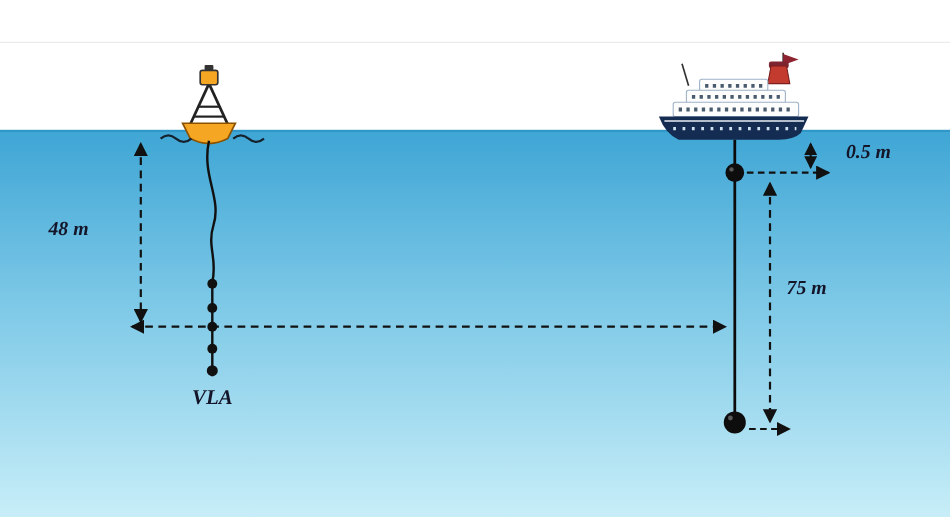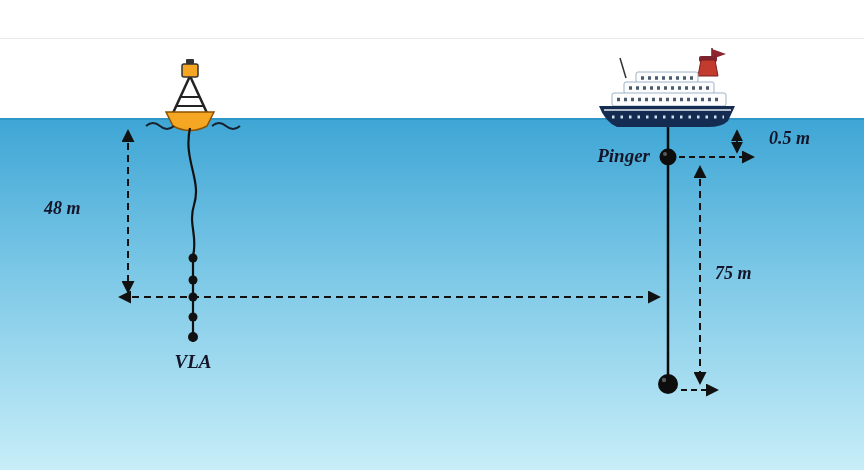--- a/index.html
+++ b/index.html
@@ -16,21 +16,21 @@
   svg.drawing { position:absolute; left:0; top:0; width:864px; height:470px; }
   .label {
     position:absolute; color:#15152a; font-weight:bold; font-style:italic;
     font-size:18px; white-space:nowrap; line-height:1.1;
   }
   .lbl-48m   { left:44px;  top:199px; }
   .lbl-hdist { left:320px; top:313px; width:220px; text-align:center; font-size:20px; }
   .lbl-vla   { left:168px; top:352px; width:50px;  text-align:center; font-size:19px; }
   .lbl-pinger{ left:570px; top:146px; width:80px;  text-align:right;  font-size:19px; }
   .lbl-05m   { left:753px; top:129px;margin-left:16px; }
-  .lbl-75m   { left:715px; top:252px;margin-top:12px; }
+  .lbl-75m   { left:715px; top:252px; }
   .lbl-source{ left:628px; top:404px; width:80px;  text-align:center; font-size:19px; }
 </style>
 </head>
 <body>
 
 <div class="scene">
   <div class="top-rule"></div>
   <div class="water"></div>
 
   <svg class="drawing" viewBox="0 0 864 470" xmlns="http://www.w3.org/2000/svg">
@@ -100,16 +100,15 @@
     </g>
 
     <g>
       <line x1="700" y1="167" x2="700" y2="383" stroke="#111" stroke-width="2" stroke-dasharray="7 5" marker-start="url(#arrow)" marker-end="url(#arrow)"></line>
       <line x1="681" y1="390" x2="717" y2="390" stroke="#111" stroke-width="2" stroke-dasharray="6 4" marker-end="url(#arrow)"></line>
     </g>
   </svg>
 
   <div class="label lbl-48m">48 m</div>
   <div class="label lbl-vla">VLA</div>
-  <div class="label lbl-pinger">Pinger</div>
   <div class="label lbl-05m">0.5 m</div>
   <div class="label lbl-75m">75 m</div>
 </div>
 
 </body></html>

